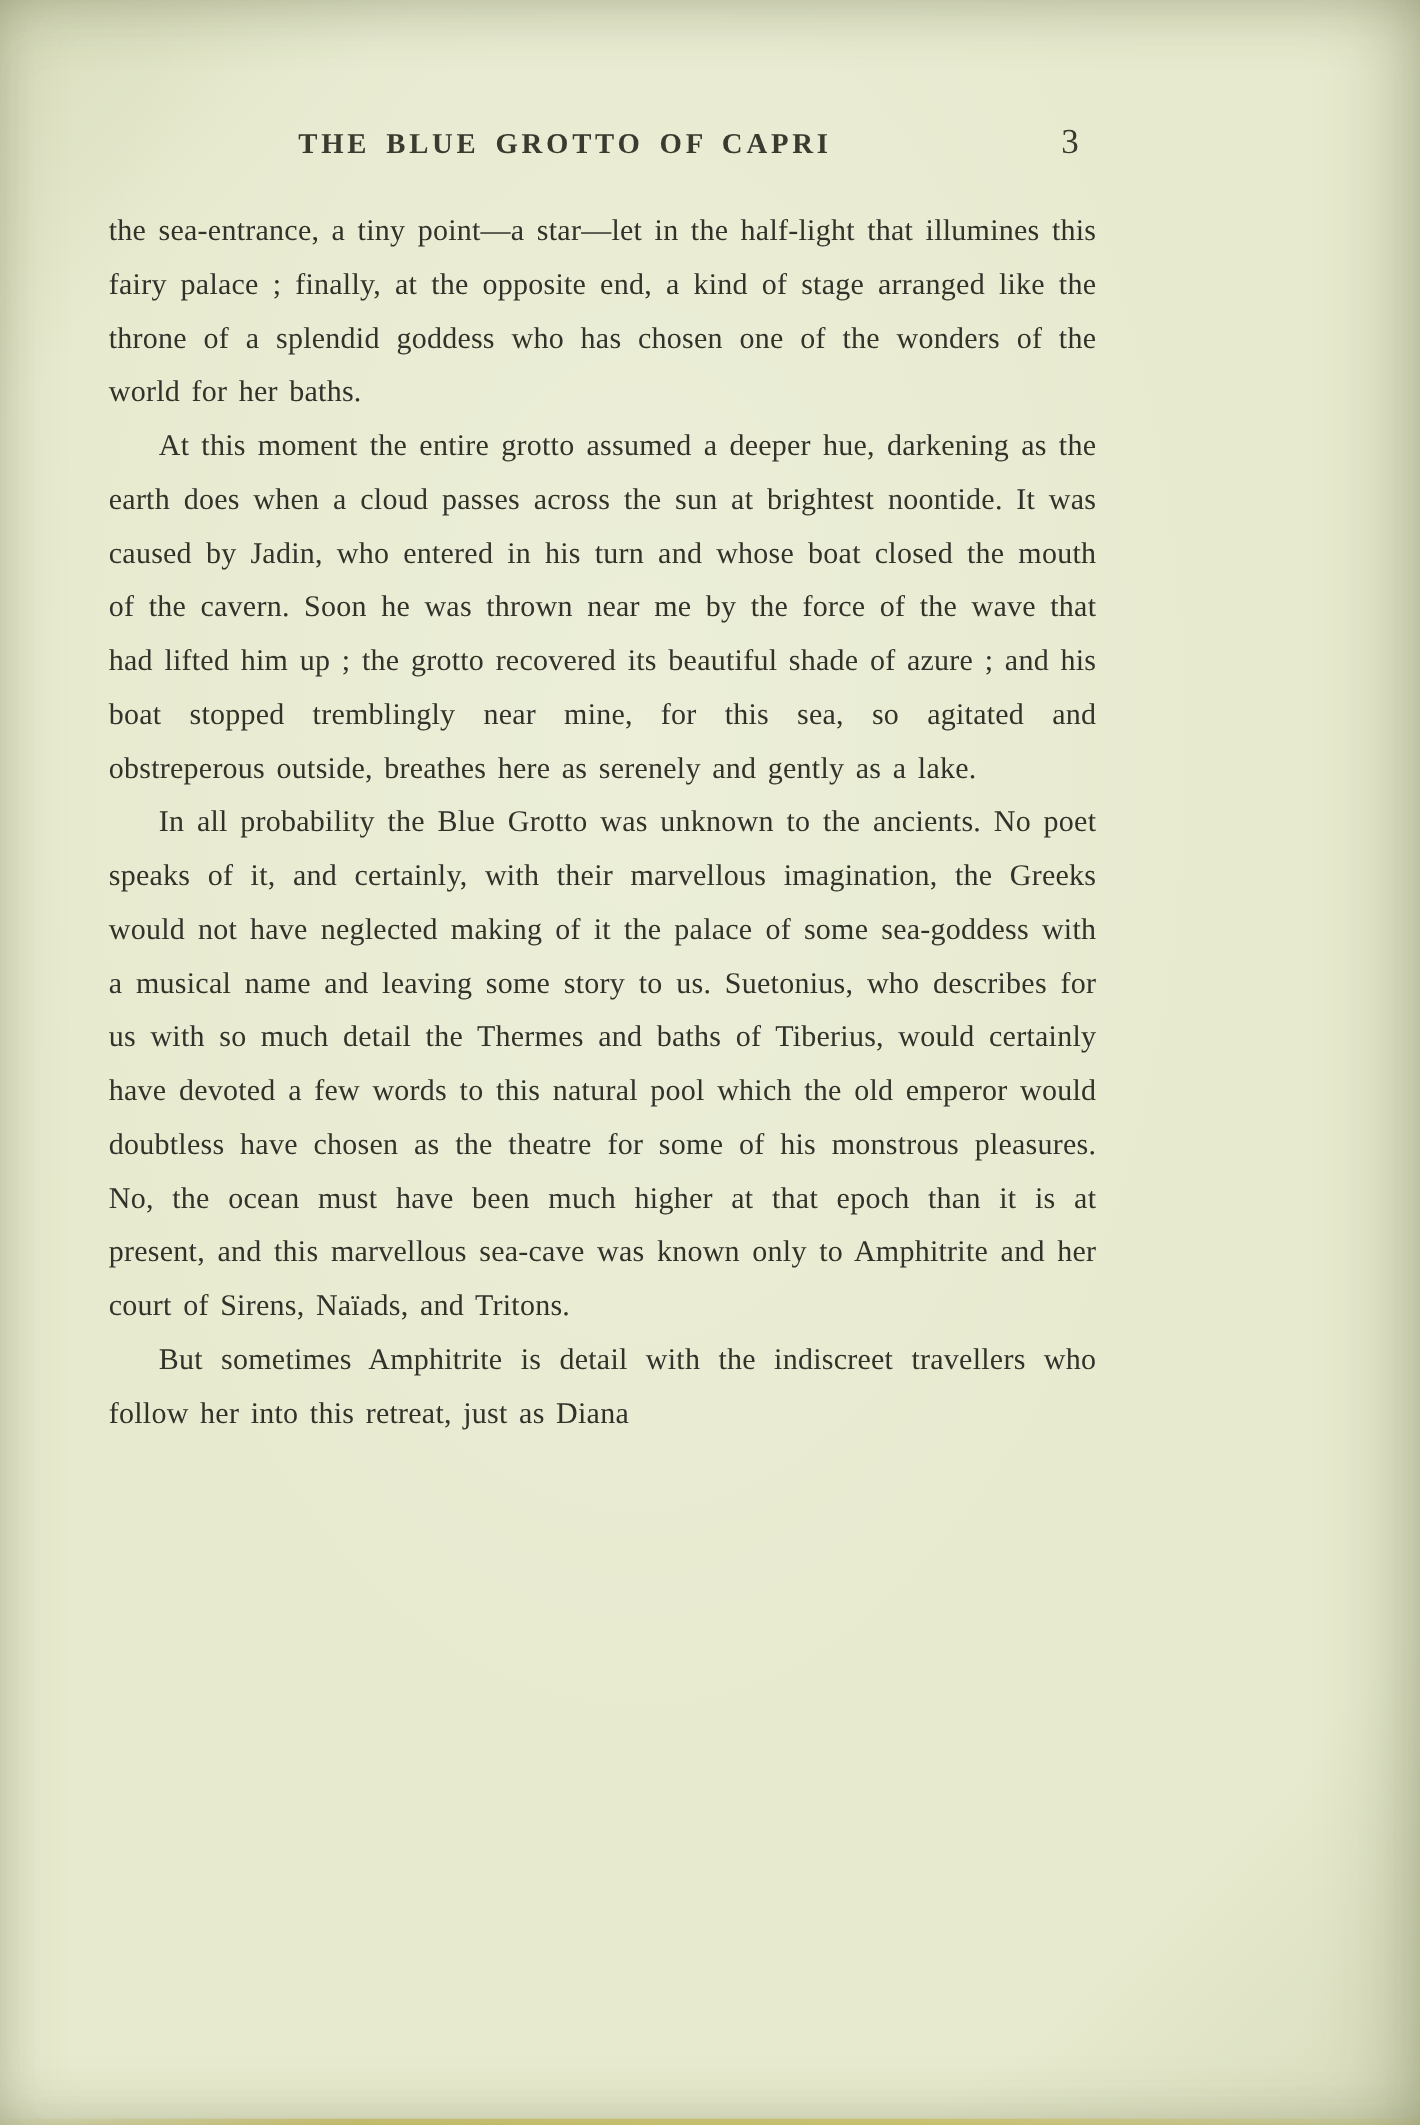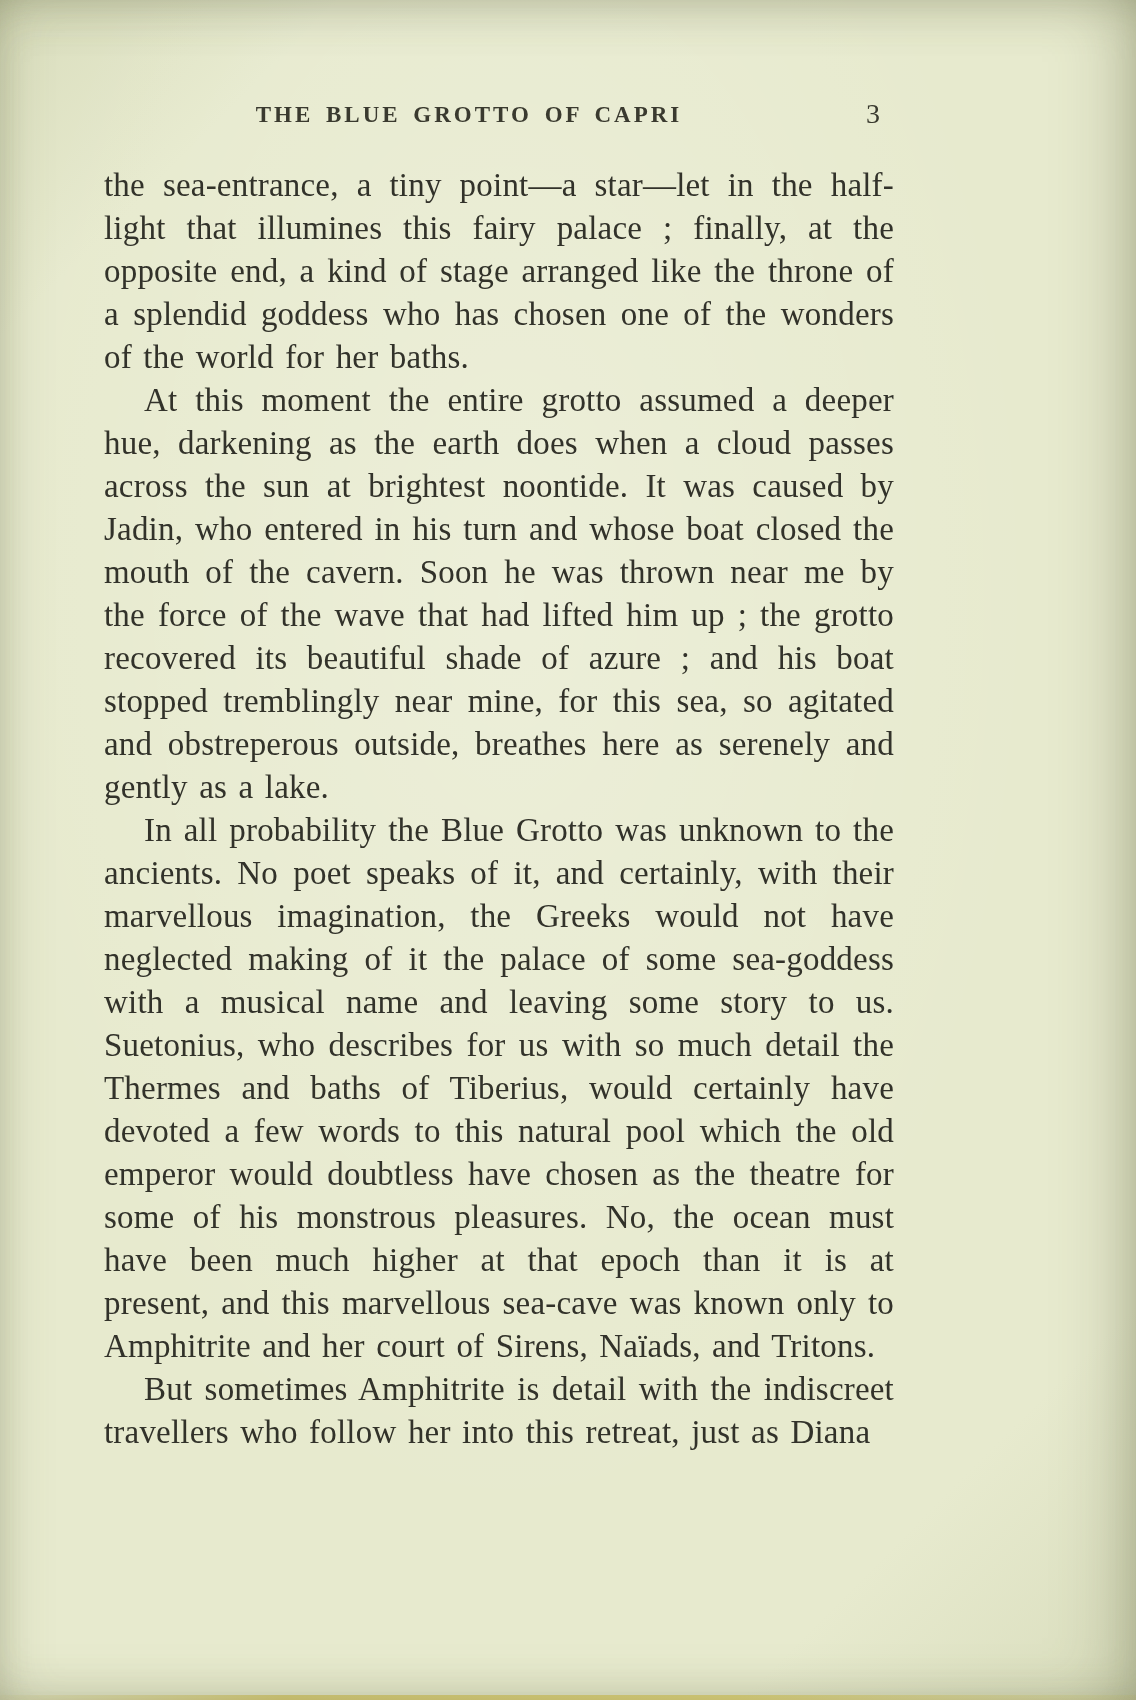--- a/index.html
+++ b/index.html
@@ -38,21 +38,21 @@
     height: 5px;
     background: linear-gradient(to right,
       rgba(186,168,54,0.05),
       rgba(186,168,54,0.55) 25%,
       rgba(198,182,70,0.60) 65%,
       rgba(186,168,54,0.10));
     pointer-events: none;
   }
   .content {
     position: absolute;
-    left: 104px;
+    left: 87px;
     top: 102px;
     width: 790px;
     font-family: Liberation Serif, serif;
   }
   .running-head {
     position: relative;
     height: 38px;
     margin-bottom: 24px;
   }
   .running-head .title {
@@ -69,21 +69,21 @@
   }
   .running-head .folio {
     position: absolute;
     right: 14px;
     top: -4px;
     font-size: 28px;
     color: #3a3a2f;
   }
   .body-text p {
     margin: 0;
-    font-size: 33px;
+    font-size: 24px;
     line-height: 43px;
     text-align: justify;
     word-spacing: 3px;
     letter-spacing: 0.2px;
     color: var(--ink);
   }
   .body-text p.indent {
     text-indent: 40px;
   }
 </style>

